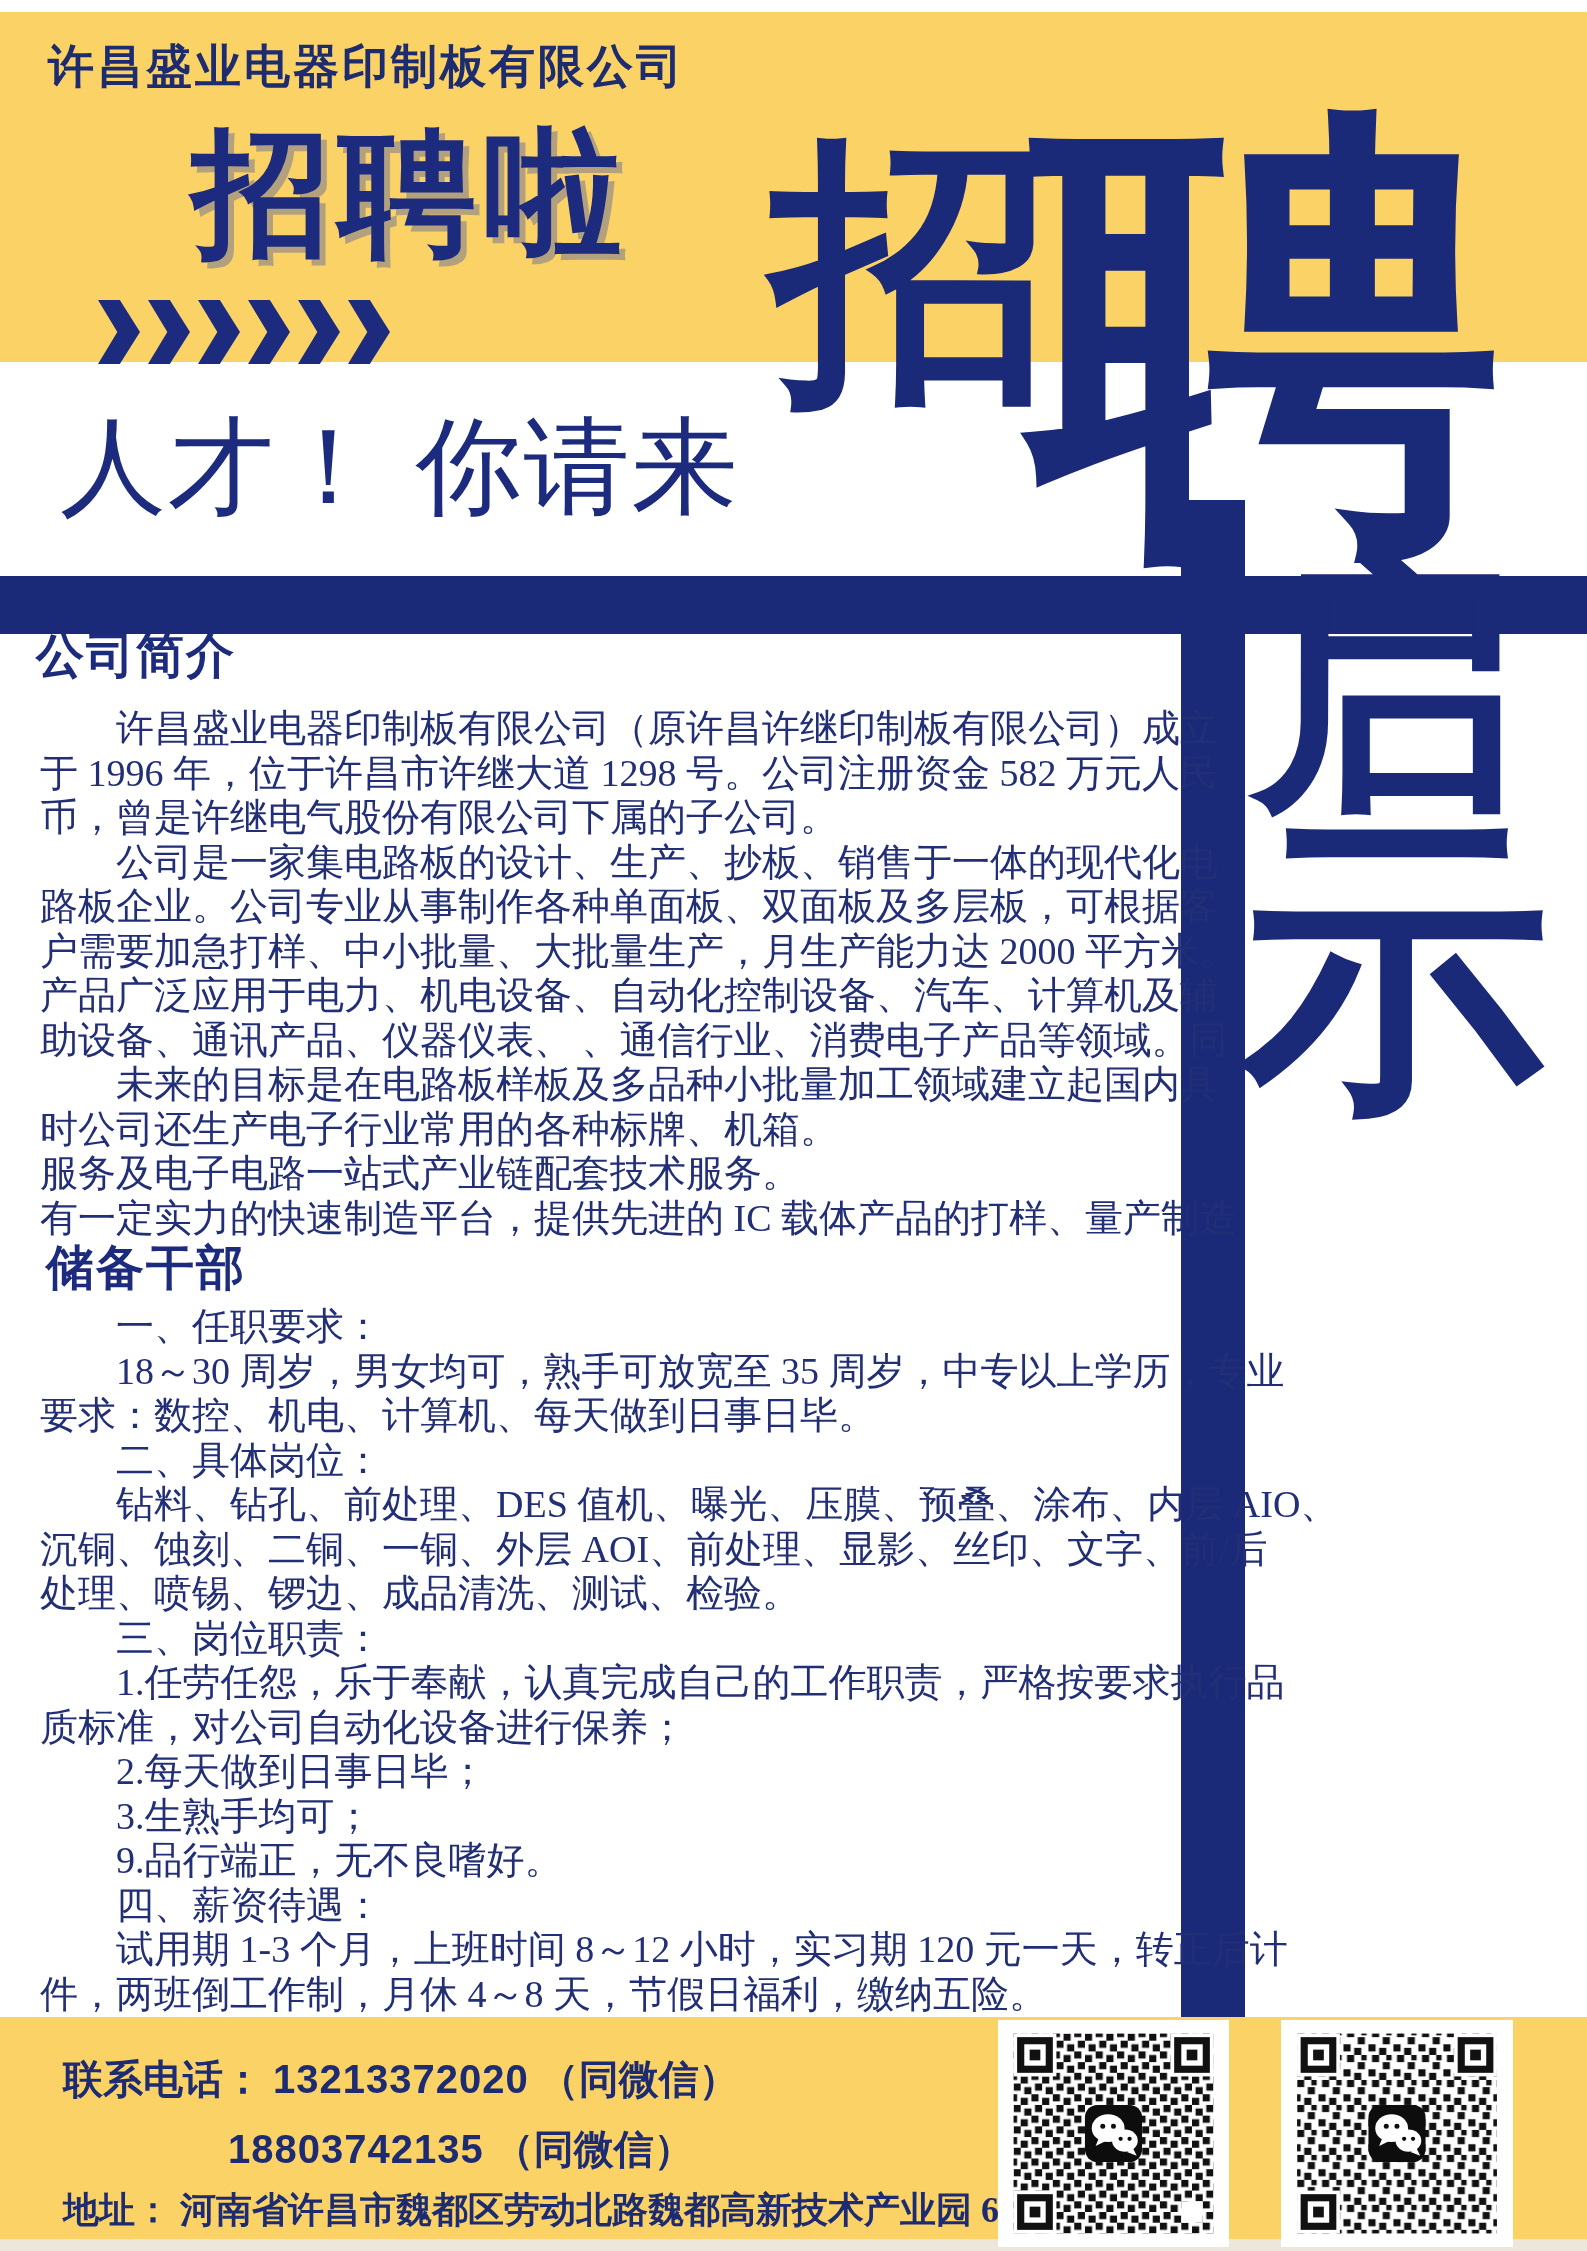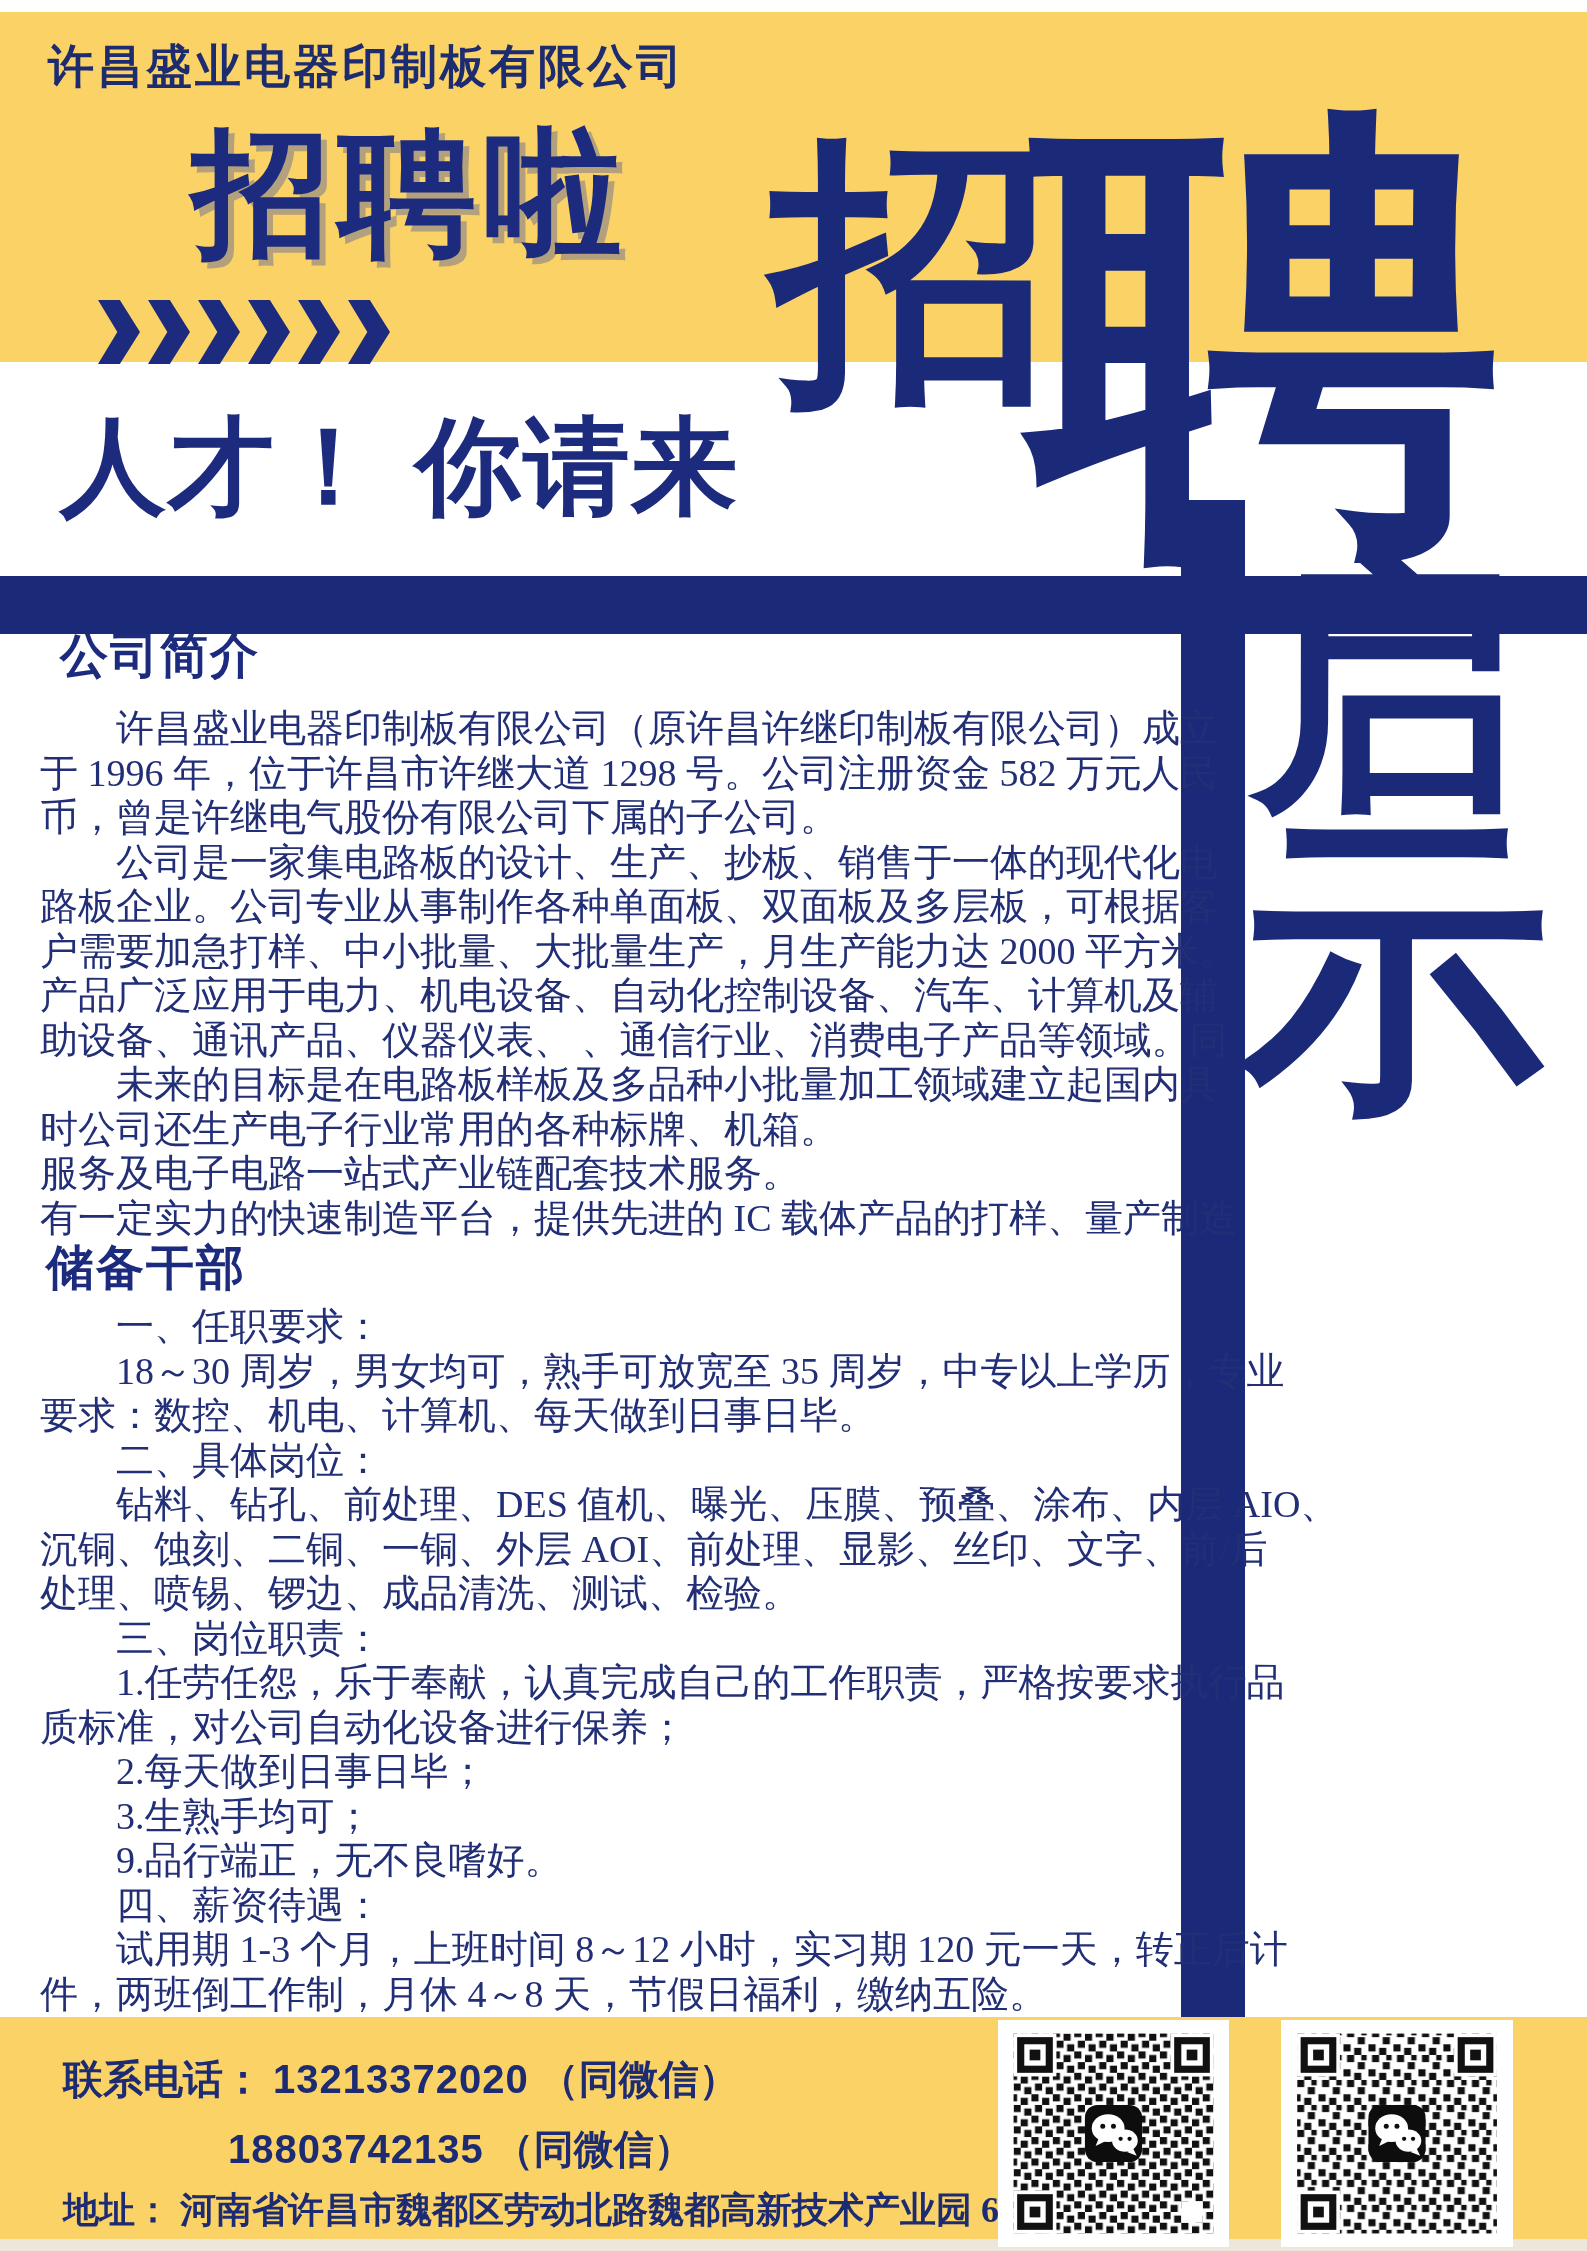--- a/index.html
+++ b/index.html
@@ -15,39 +15,39 @@
   
   .company-name{left:48px;top:36px;font-size:46px;font-weight:600;color:#1d2b6f;
     letter-spacing:3px;font-family:"Liberation Serif",serif;white-space:nowrap;}
   .headline{left:192px;top:124px;font-size:138px;line-height:1;font-weight:900;color:#1c2b7d;
     letter-spacing:8px;font-family:"Liberation Sans",sans-serif;white-space:nowrap;
     text-shadow:6px 6px 0 rgba(62,78,160,0.38);}
   .arrows{left:98px;top:300px;display:flex;gap:8px;}
   .chev{width:42px;height:64px;background:#1c2b7d;
     clip-path:polygon(0 0,52% 0,100% 50%,52% 100%,0 100%,46% 50%);
     filter:drop-shadow(3px 3px 0 rgba(62,78,160,0.45));}
-  .slogan{left:60px;top:408px;font-size:106px;line-height:1.1;font-weight:700;color:#1c2b7d;
+  .slogan{left:60px;top:408px;font-size:106px;line-height:1.1;font-weight:400;color:#1c2b7d;
     letter-spacing:2px;font-family:"Liberation Sans",sans-serif;white-space:nowrap;}
 
   
   .bar-horizontal{left:0;top:576px;width:1587px;height:58px;background:#1b2a78;}
   .bar-vertical{left:1181px;top:500px;width:64px;height:1517px;background:#1b2a78;}
 
   
   .giant{position:absolute;font-family:"Liberation Sans",sans-serif;font-weight:900;
     color:#1b2a78;line-height:1;}
   .g-zhao{left:772px;top:132px;font-size:280px;}
   .g-pin{left:1032px;top:100px;font-size:470px;}
   .g-qi{left:1250px;top:548px;font-size:272px;}
   .g-shi{left:1240px;top:812px;font-size:310px;}
 
   
   .section-heading{position:absolute;font-family:"Liberation Sans",sans-serif;font-weight:900;
     color:#1c2b7d;font-size:48px;line-height:1;letter-spacing:2px;}
-  .h-intro{left:60px;top:632px;}
+  .h-intro{left:36px;top:632px;}
   .h-jobs{left:46px;top:1244px;}
   .bodyblock{position:absolute;left:40px;width:1112px;color:#222f76;font-size:38px;
     line-height:44.5px;font-family:"Liberation Serif",serif;}
   .bb-intro{top:706px;}
   .bb-jobs{top:1304px;}
   .tline{white-space:nowrap;}
 
   
   .contact{color:#1c2b72;}
   .phone-line1{left:63px;top:2052px;font-size:40px;white-space:nowrap;}

